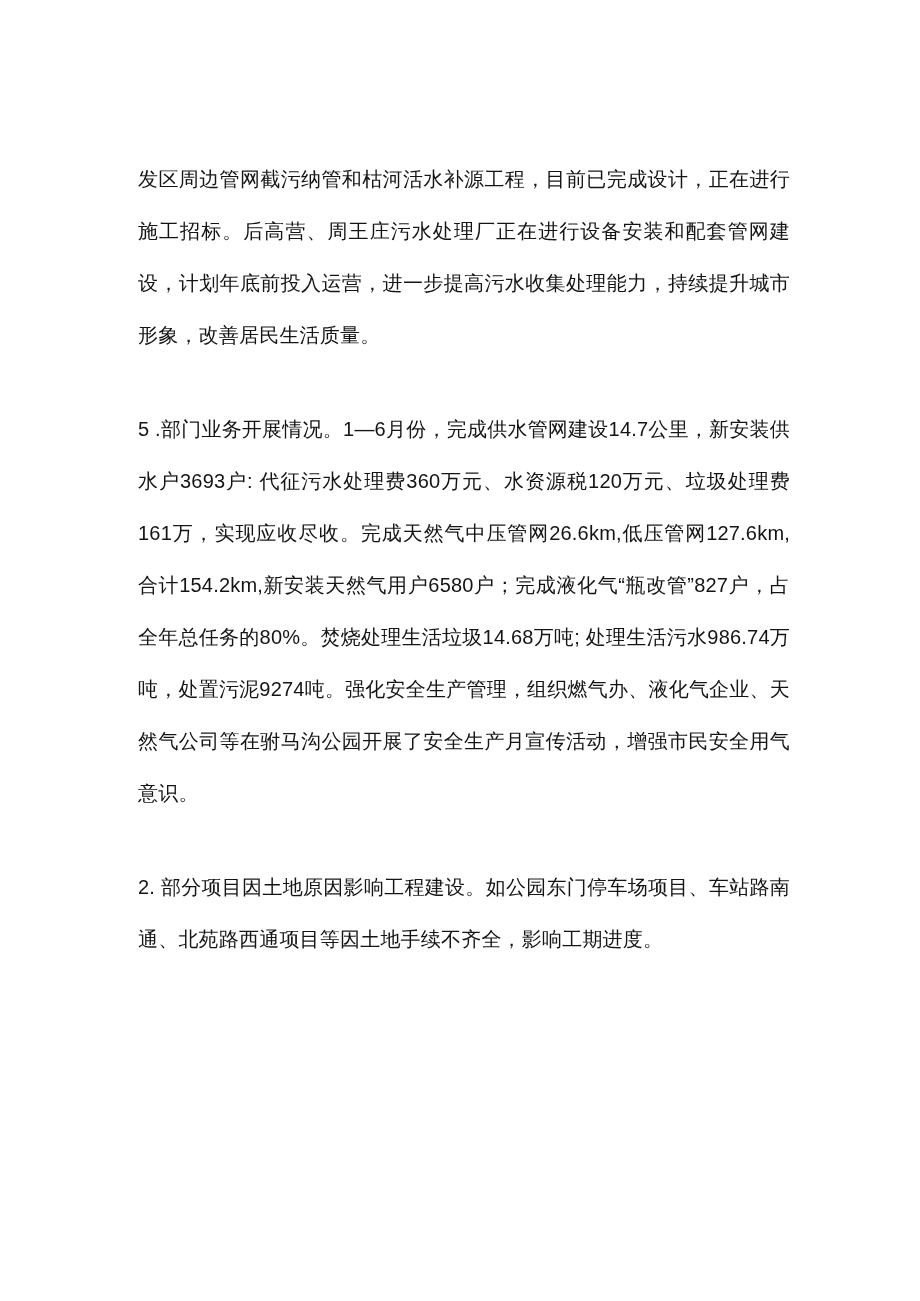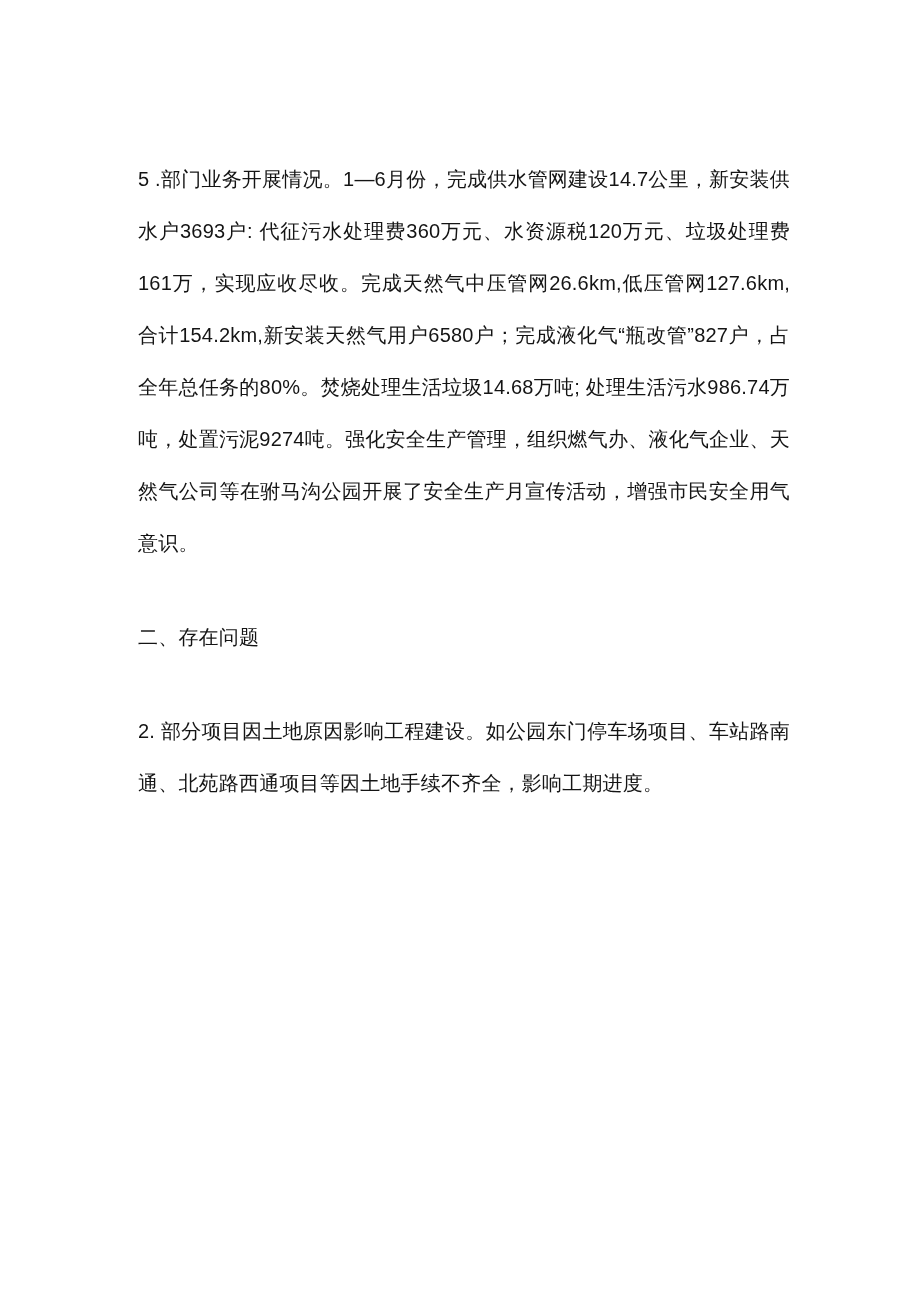--- a/index.html
+++ b/index.html
@@ -30,17 +30,17 @@
   }
   .para:last-child {
     margin-bottom: 0;
   }
 </style>
 </head>
 <body>
 
 <div class="page">
   <div class="content">
+    <p class="para">发区周边管网截污纳管和枯河活水补源工程，目前已完成设计，正在进行施工招标。后高营、周王庄污水处理厂正在进行设备安装和配套管网建设，计划年底前投入运营，进一步提高污水收集处理能力，持续提升城市形象，改善居民生活质量。</p>
     <p class="para">5 .部门业务开展情况。1—6月份，完成供水管网建设14.7公里，新安装供水户3693户: 代征污水处理费360万元、水资源税120万元、垃圾处理费161万，实现应收尽收。完成天然气中压管网26.6km,低压管网127.6km,合计154.2km,新安装天然气用户6580户；完成液化气“瓶改管”827户，占全年总任务的80%。焚烧处理生活垃圾14.68万吨; 处理生活污水986.74万吨，处置污泥9274吨。强化安全生产管理，组织燃气办、液化气企业、天然气公司等在驸马沟公园开展了安全生产月宣传活动，增强市民安全用气意识。</p>
-    <p class="para">二、存在问题</p>
     <p class="para">2. 部分项目因土地原因影响工程建设。如公园东门停车场项目、车站路南通、北苑路西通项目等因土地手续不齐全，影响工期进度。</p>
   </div>
 </div>
 
 </body></html>

